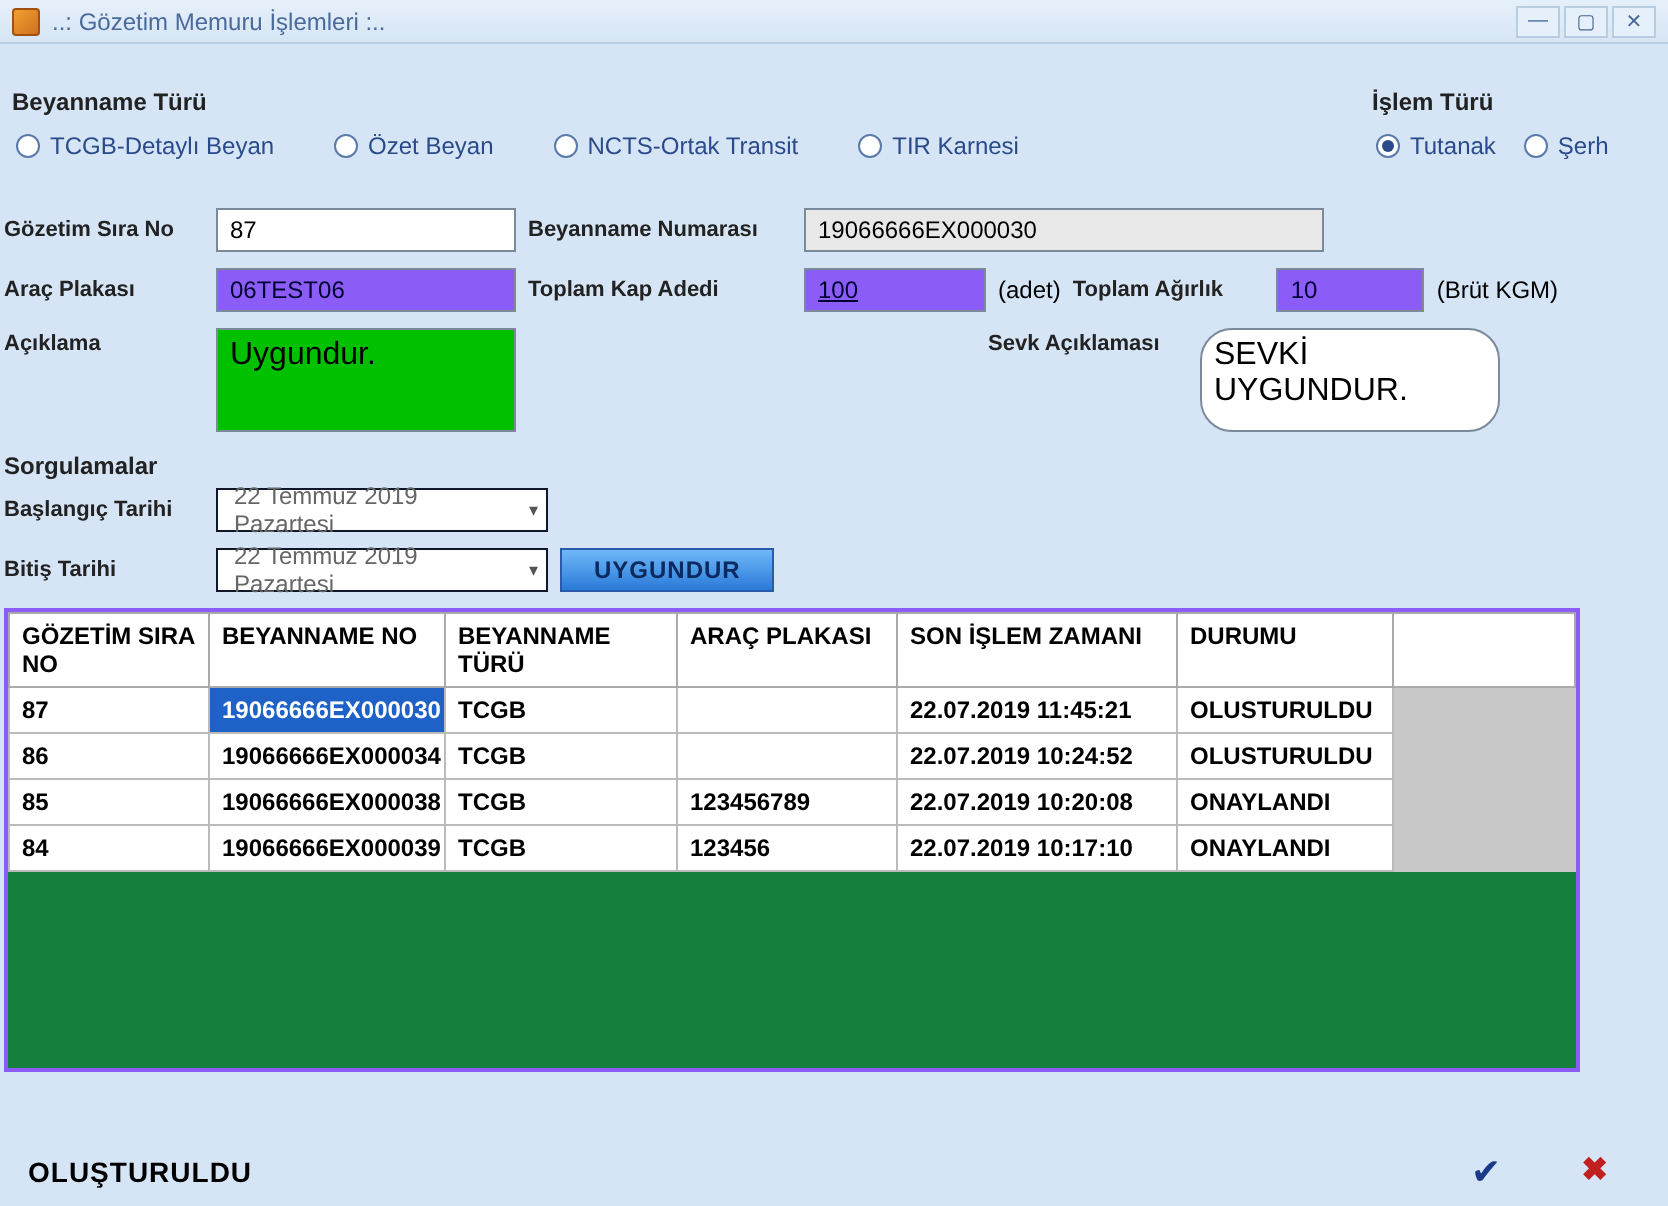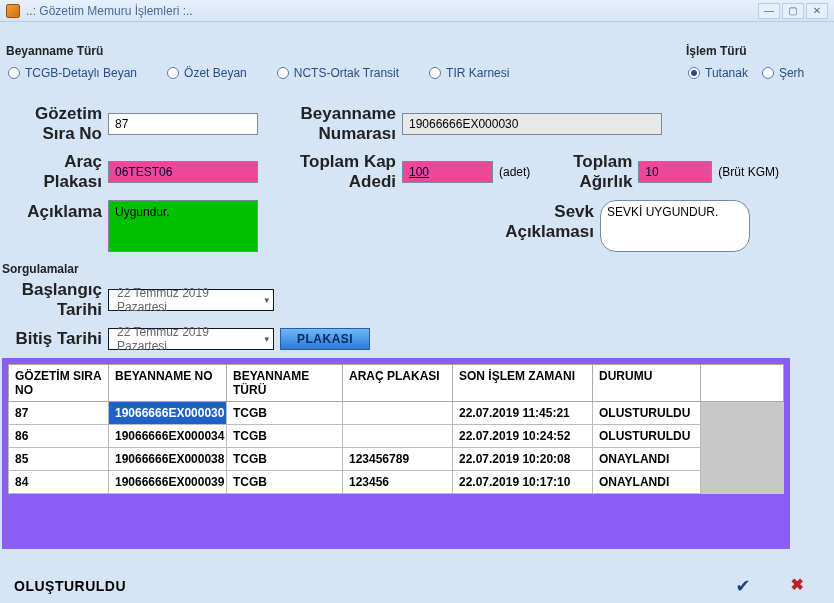--- a/index.html
+++ b/index.html
@@ -21,38 +21,38 @@
   .beyanname-turu { display: flex; gap: 30px; padding: 4px 6px; align-items: center; flex: 1; }
   .islem-turu { display: flex; gap: 14px; padding: 4px 6px; align-items: flex-end; min-width: 150px; }
   
   .radio-wrap { display: flex; align-items: center; gap: 5px; cursor: pointer; }
   .radio { width: 12px; height: 12px; border-radius: 50%; border: 1px solid #5a7aaa; background: #fff; display: inline-flex; align-items: center; justify-content: center; }
   .radio.selected::after { content: ""; width: 6px; height: 6px; border-radius: 50%; background: #2a4a8a; }
   .radio-label { color: #2a4a8a; }
   
   .form-area { margin-top: 20px; }
   .form-row { display: flex; align-items: center; margin-bottom: 8px; gap: 6px; }
-  .flabel { text-align: right; font-weight: bold; font-size: 17px; color: #222; }
+  .flabel { font-weight: bold; font-size: 11px; color: #222; }
   .ftext { height: 22px; border: 1px solid #7a8a9a; background: #fff; padding: 2px 6px; font-size: 12px; }
-  .ftext.green { background: #ec4899; color: #003; font-weight: 500; }
+  .ftext.green { background: #8b5cf6; color: #003; font-weight: 500; }
   .ftext.ro { background: #e8e8e8; }
-  .farea { border: 1px solid #7a8a9a; padding: 4px 6px; font-size: 12px; resize: none; font-family: inherit; }
+  .farea { border: 1px solid #7a8a9a; padding: 4px 6px; font-size: 16px; resize: none; font-family: inherit; }
   .farea.green { background: #00c000; }
   .farea.white { background: #fff; border-radius: 16px; }
   
   .date-wrap { display: inline-flex; align-items: center; height: 22px; border: 1px solid #0f172a; background: #fff; padding: 0 4px 0 8px; gap: 6px; width: 166px; }
   .date-text { flex: 1; color: #666; }
   .chev { color: #555; font-size: 9px; }
   
   .btn-sorgula { height: 22px; padding: 0 16px; background: linear-gradient(#6fb8f8,#2a7ad8); color: #0a2a60; border: 1px solid #2a5aaa; font-weight: bold; font-size: 12px; cursor: pointer; letter-spacing: 0.5px; }
   
   .sorgulamalar { margin-top: 10px; }
   .sg-label { font-weight: bold; font-size: 12px; color: #222; margin-bottom: 4px; }
   
-  .grid { border: 6px solid #8b5cf6; background: #8b5cf6; width: 788px; height: 191px; overflow: hidden; }
+  .grid { border: 2px solid #8b5cf6; background: #15803d; width: 788px; height: 232px; overflow: hidden; }
   table { border-collapse: collapse; width: 100%; background: #c8c8c8; table-layout: fixed; }
   th { background: #fff; border: 1px solid #aaa; text-align: left; padding: 4px 6px; font-weight: bold; font-size: 12px; vertical-align: top; height: 30px; }
   td { background: #fff; border: 1px solid #bbb; padding: 4px 6px; font-size: 12px; font-weight: bold; height: 22px; }
   td.sel { background: #1e62c8; color: #fff; }
   
   .status-row { position: absolute; bottom: 6px; left: 14px; right: 10px; display: flex; align-items: center; }
   .status-text { font-weight: bold; font-size: 14px; letter-spacing: 0.5px; }
   .status-btns { margin-left: auto; display: flex; gap: 40px; padding-right: 20px; }
   .ok-icon { color: #1a3a8a; font-size: 18px; cursor: pointer; }
   .x-icon { color: #c02020; font-size: 16px; font-weight: bold; cursor: pointer; }
@@ -140,21 +140,21 @@
         <span class="date-text">22 Temmuz 2019  Pazartesi</span>
         <span class="chev">▾</span>
       </div>
     </div>
     <div class="form-row">
       <span class="flabel" style="width:100px">Bitiş Tarihi</span>
       <div class="date-wrap">
         <span class="date-text">22 Temmuz 2019  Pazartesi</span>
         <span class="chev">▾</span>
       </div>
-      <button class="btn-sorgula">PLAKASI</button>
+      <button class="btn-sorgula">UYGUNDUR</button>
     </div>
 
     <div class="grid">
       <table>
         <colgroup>
           <col style="width:100px">
             <col style="width:118px">
             <col style="width:116px">
           <col style="width:110px">
             <col style="width:140px">

